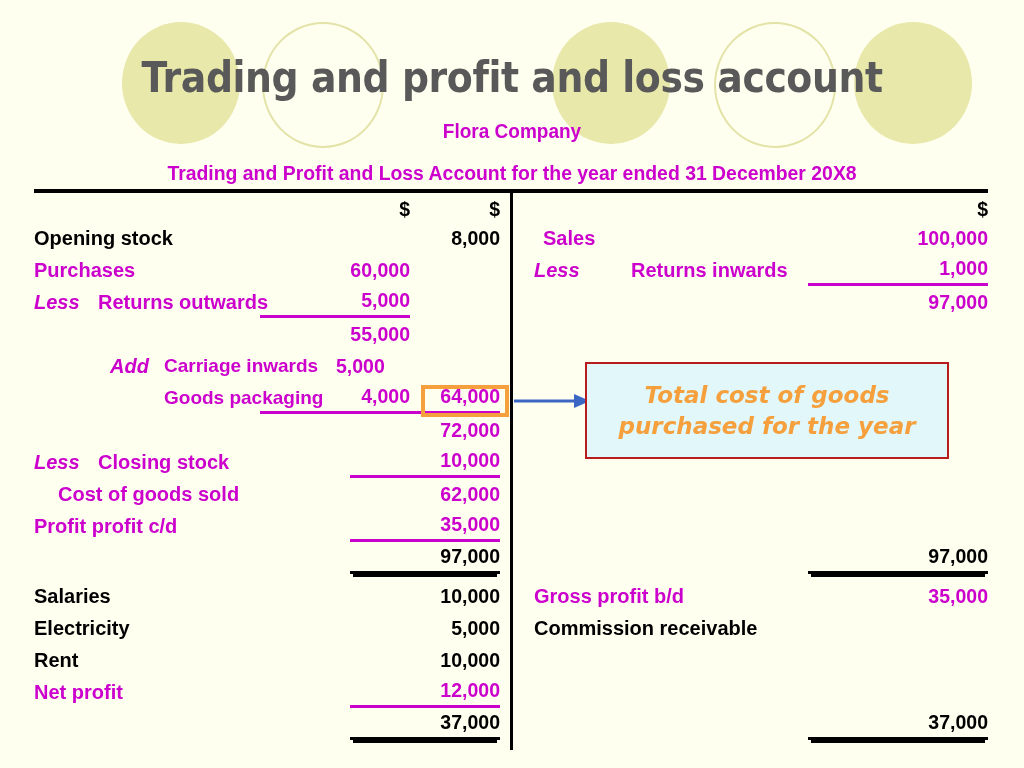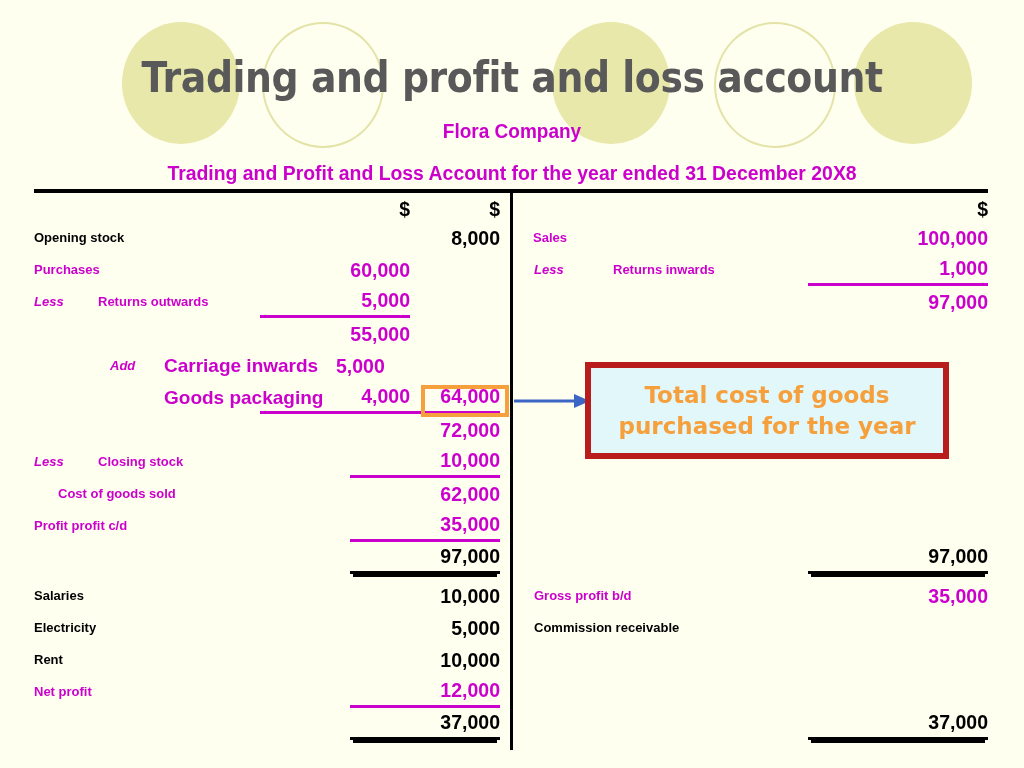--- a/index.html
+++ b/index.html
@@ -50,21 +50,21 @@
   #v-divider{position:absolute;left:510px;top:190px;width:3px;height:560px;background:#000;}
 
   
   .side{position:absolute;top:196px;}
   #left-side{left:0;width:510px;}
   #right-side{left:513px;width:511px;}
 
   .row{position:relative;height:32px;}
   .lbl{
     position:absolute;
-    font-weight:bold;font-size:13px;
+    font-weight:bold;font-size:20px;
     white-space:nowrap;
     line-height:32px;
   }
   .num{
     position:absolute;
     font-weight:bold;font-size:19.5px;
     text-align:right;
     line-height:32px;
     white-space:nowrap;
   }
@@ -93,24 +93,25 @@
     border:4px solid #F5A03C;
     box-sizing:border-box;
   }
   
   #arrow{position:absolute;left:512px;top:392px;width:80px;height:18px;}
 
   
   #callout{
     position:absolute;left:585px;top:362px;width:364px;height:97px;
     background:#E1F7FA;
-    border:6px solid #b91c1c;
+    border:2px solid #b91c1c;
     box-sizing:border-box;
     display:flex;align-items:center;justify-content:center;
     text-align:center;
+    font-style:italic;
   }
   #callout .ctext{
     font-family:"DejaVu Sans", sans-serif;
     font-weight:bold;font-size:23px;line-height:31px;
     color:#F5A03C;
   }
 </style>
 </head>
 <body>
 
@@ -219,27 +220,27 @@
     </div>
   </div>
 
   <div class="side" id="right-side">
 
     <div class="row" style="height:26px;">
       <div class="num blk colR" style="line-height:26px;">$</div>
     </div>
 
     <div class="row">
-      <div class="lbl mag" style="left:20px;">Sales</div>
+      <div class="lbl mag" style="left:30px;">Sales</div>
       <div class="num mag colR">100,000</div>
     </div>
 
     <div class="row">
       <div class="lbl mag ital" style="left:21px;">Less</div>
-      <div class="lbl mag" style="left:100px;">Returns inwards</div>
+      <div class="lbl mag" style="left:118px;">Returns inwards</div>
       <div class="num mag colR ul-single" style="line-height:29px;">1,000</div>
     </div>
 
     <div class="row">
       <div class="num mag colR">97,000</div>
     </div>
 
     <div style="height:32px;"></div>
     <div style="height:32px;"></div>
     <div style="height:32px;"></div>

